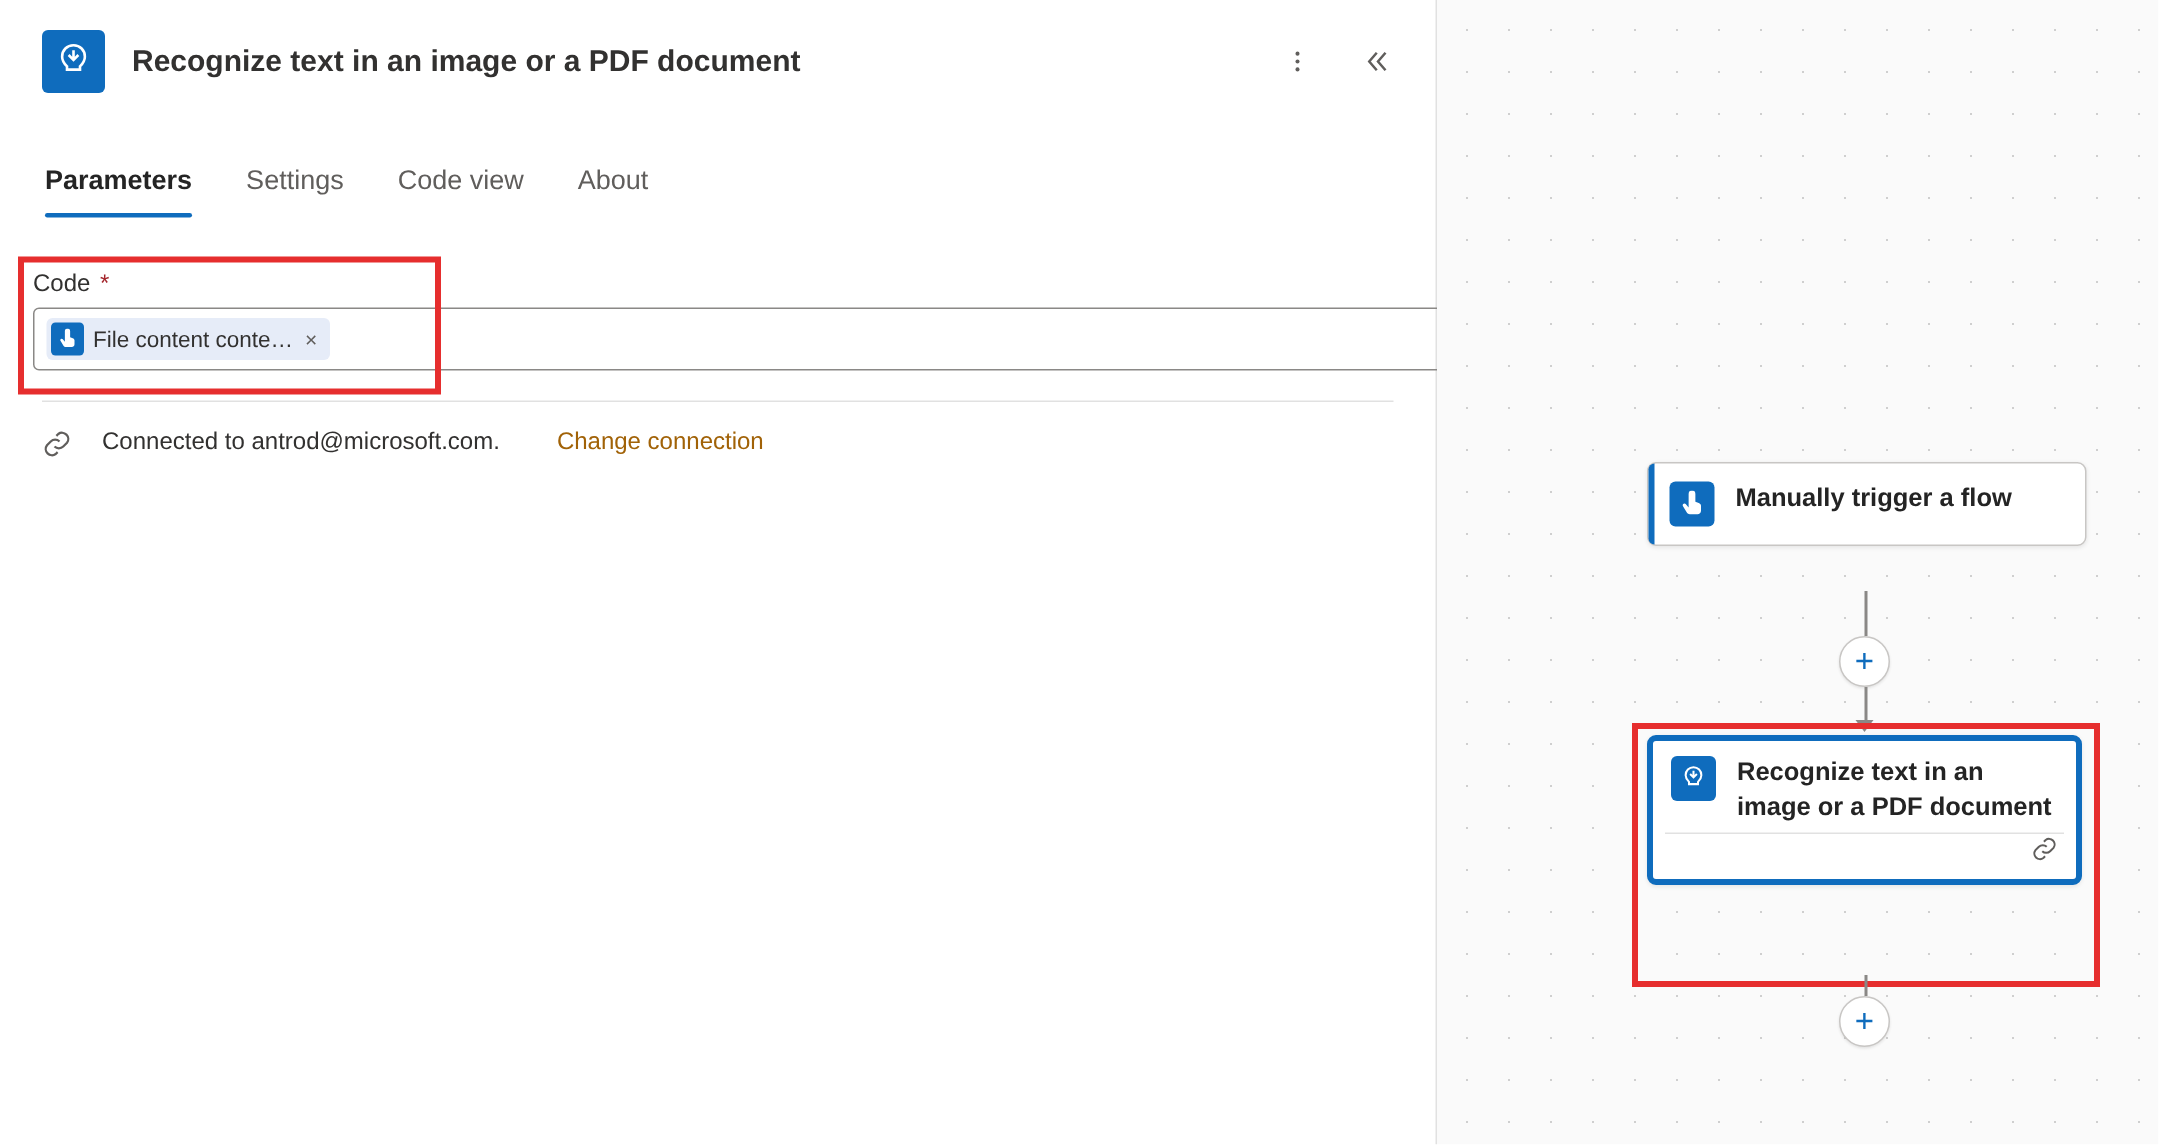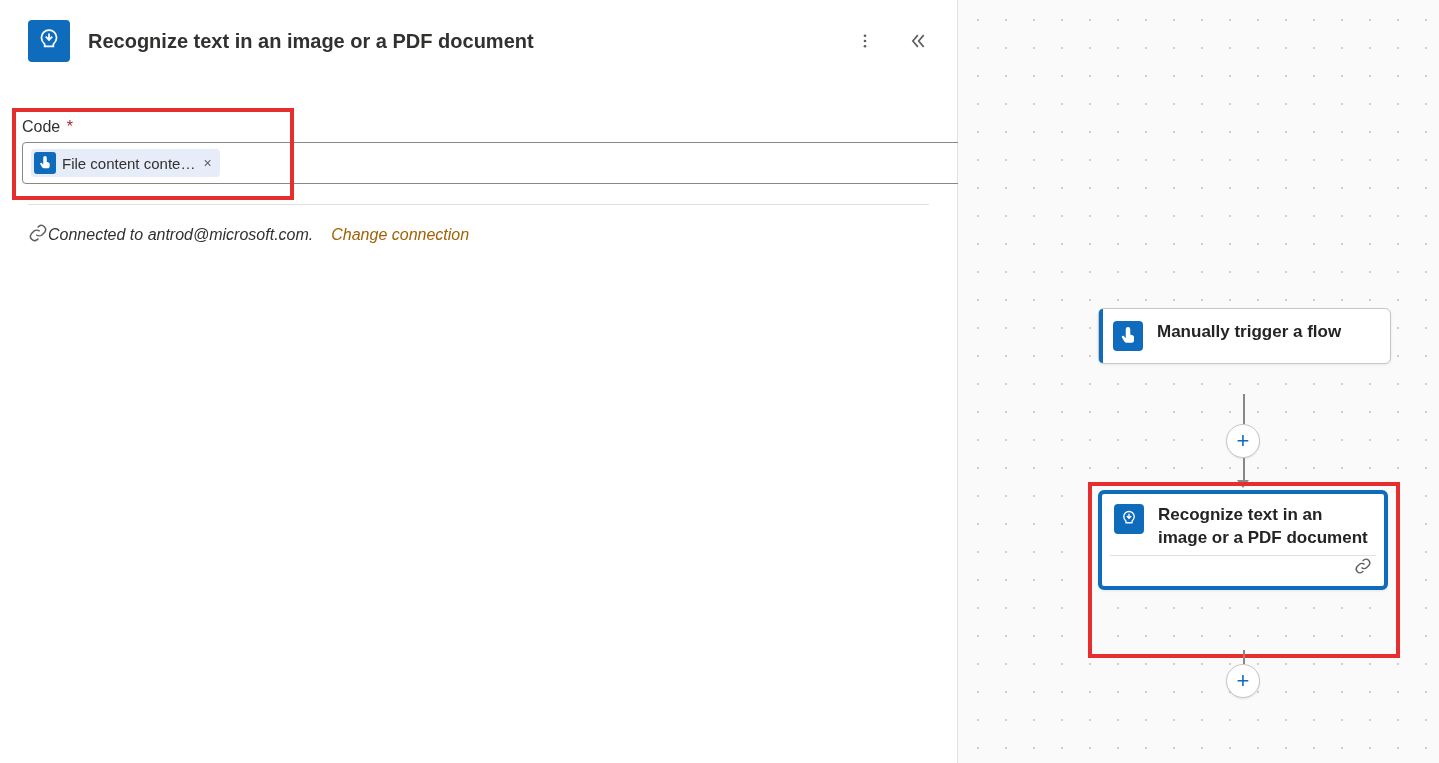--- a/index.html
+++ b/index.html
@@ -130,26 +130,25 @@
     }
 
     .divider {
       border: none;
       border-top: 1px solid #e1e1e1;
       margin: 20px 28px 0 28px;
     }
 
     .connection-row {
       display: flex;
-      align-items: center;
-      gap: 0;
+      align-items: flex-start;
+      gap: 20px;
       padding: 18px 28px;
       font-size: 16px;
       color: #323130;
-      font-style: italic;
     }
     .connection-row a { color: #a16207; text-decoration: none; margin-left: 18px; cursor: pointer; }
 
     
     .canvas {
       flex: 1;
       position: relative;
       background: #fafafa;
       background-image: radial-gradient(#cfcfcf 1px, transparent 1px);
       background-size: 28px 28px;
@@ -261,20 +260,26 @@
       </button>
       <button class="icon-btn" aria-label="collapse">
         <svg viewBox="0 0 24 24" width="20" height="20" fill="none" stroke="#605e5c" stroke-width="2">
             <path d="M13 5l-6 7 6 7"></path>
             <path d="M20 5l-6 7 6 7"></path>
           </svg>
       </button>
     </div>
   </div>
 
+  <div class="tabs">
+    <div class="tab active">Parameters</div>
+    <div class="tab">Settings</div>
+    <div class="tab">Code view</div>
+    <div class="tab">About</div>
+  </div>
 
   <div class="form-wrap">
     <div class="red-overlay"></div>
 
     <label class="field-label">
       <span>Code</span>
       <span class="req-star">*</span>
     </label>
 
     <div class="input-box">

